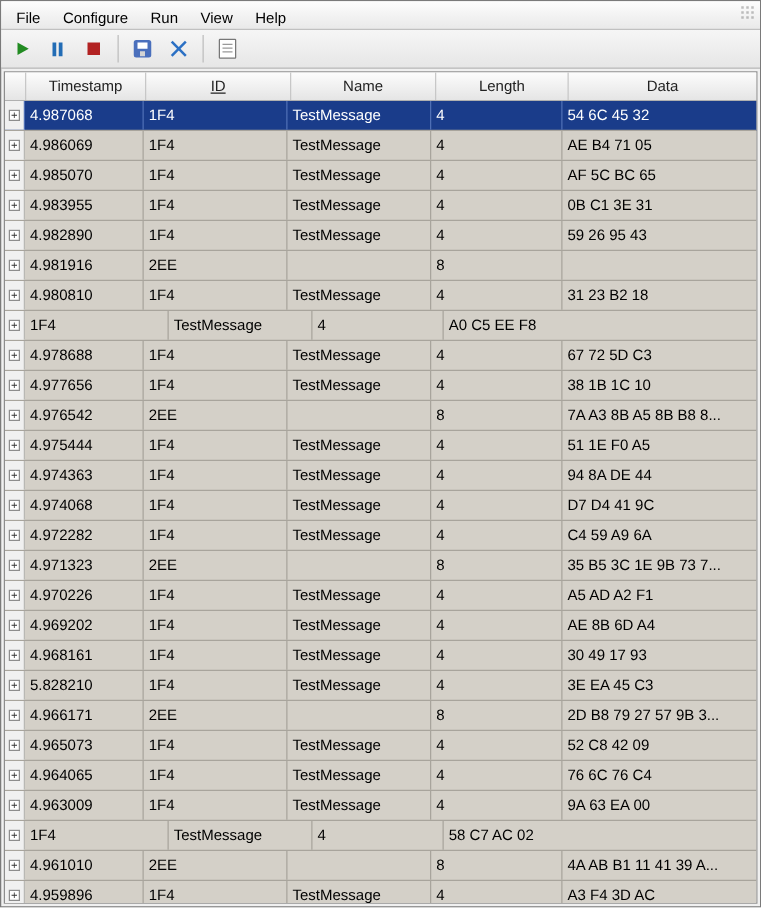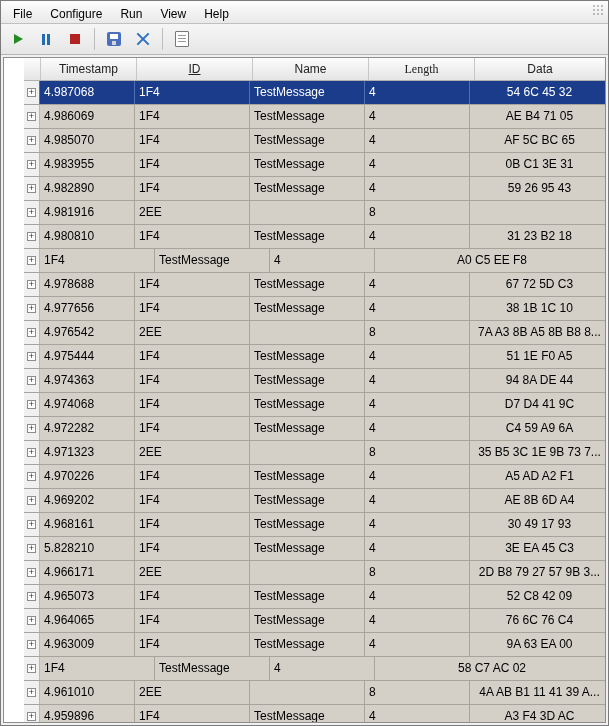--- a/index.html
+++ b/index.html
@@ -96,21 +96,20 @@
   .ico-doc::before{content:"";position:absolute;left:2px;top:3px;width:8px;height:1px;background:#999;box-shadow:0 3px 0 #999,0 6px 0 #999;}
   
   .content {
     flex: 1;
     display: flex;
     flex-direction: column;
     background: #fff;
     border: 1px solid #8d8d8d;
     margin: 2px;
     min-height: 0;
-    padding-left: 20px;
   }
   
   .grid-header {
     display: flex;
     height: 22px;
     background: linear-gradient(#fcfcfc, #e5e5e5);
     border-bottom: 1px solid #b0b0b0;
     flex: none;
   }
   .hcell {
@@ -120,21 +119,21 @@
     justify-content: center;
     font-size: 12px;
     color: #222;
     position: relative;
     cursor: default;
   }
   .hcell.expcol { width: 16px; flex: none; }
   .hcell.ts { width: 95px; flex: none; }
   .hcell.id { width: 115px; flex: none; text-decoration: underline; }
   .hcell.name { width: 115px; flex: none; }
-  .hcell.len { width: 105px; flex: none; font-family: Liberation Serif, serif; }
+  .hcell.len { width: 105px; flex: none; }
   .hcell.data { flex: 1; border-right: none; }
   
   .grid-body {
     flex: 1;
     overflow-y: scroll;
     overflow-x: hidden;
   }
   .row {
     display: flex;
     height: 23px;
@@ -177,21 +176,21 @@
     justify-content: center;
     font-size: 9px;
     line-height: 1;
     color: #333;
     box-sizing: border-box;
   }
   .cell.ts { width: 95px; flex: none; }
   .cell.id { width: 115px; flex: none; }
   .cell.name { width: 115px; flex: none; }
   .cell.len { width: 105px; flex: none; }
-  .cell.data { flex: 1; border-right: none; text-align: center; }
+  .cell.data { flex: 1; border-right: none; }
   
   .grid-body::-webkit-scrollbar { width: 17px; }
   .grid-body::-webkit-scrollbar-track { background: #ececec; border-left:1px solid #cfcfcf;}
   .grid-body::-webkit-scrollbar-thumb { background: #c4c4c4; border:1px solid #9e9e9e; border-radius:2px;}
   .grid-body::-webkit-scrollbar-button { height:17px; background:#e1e1e1; border:1px solid #b0b0b0;}
 </style>
 </head>
 <body>
 
 <div class="window">

